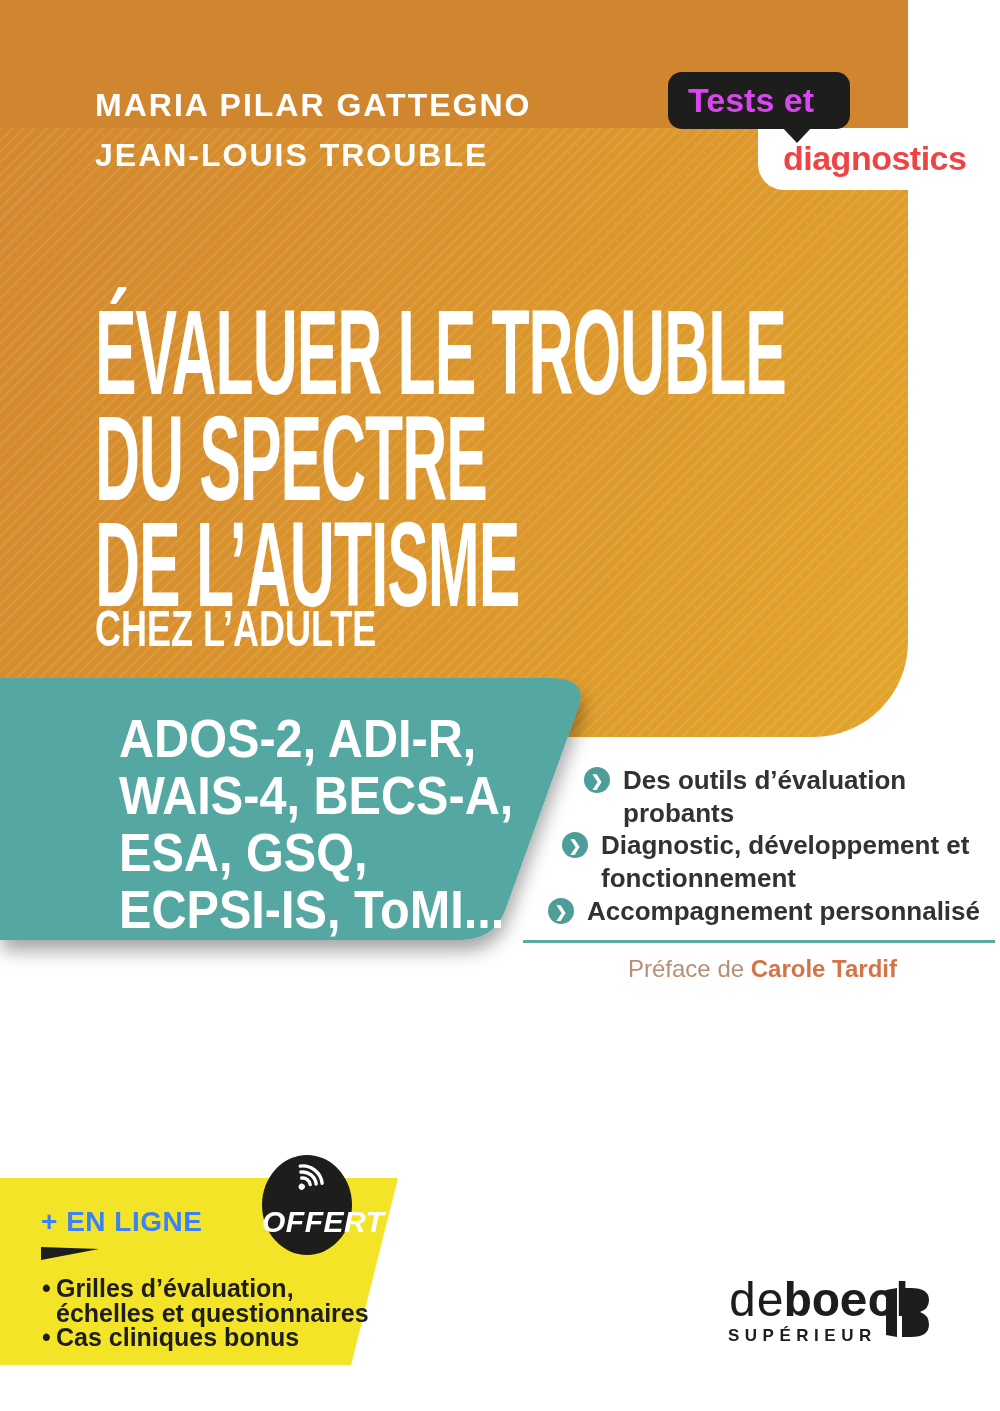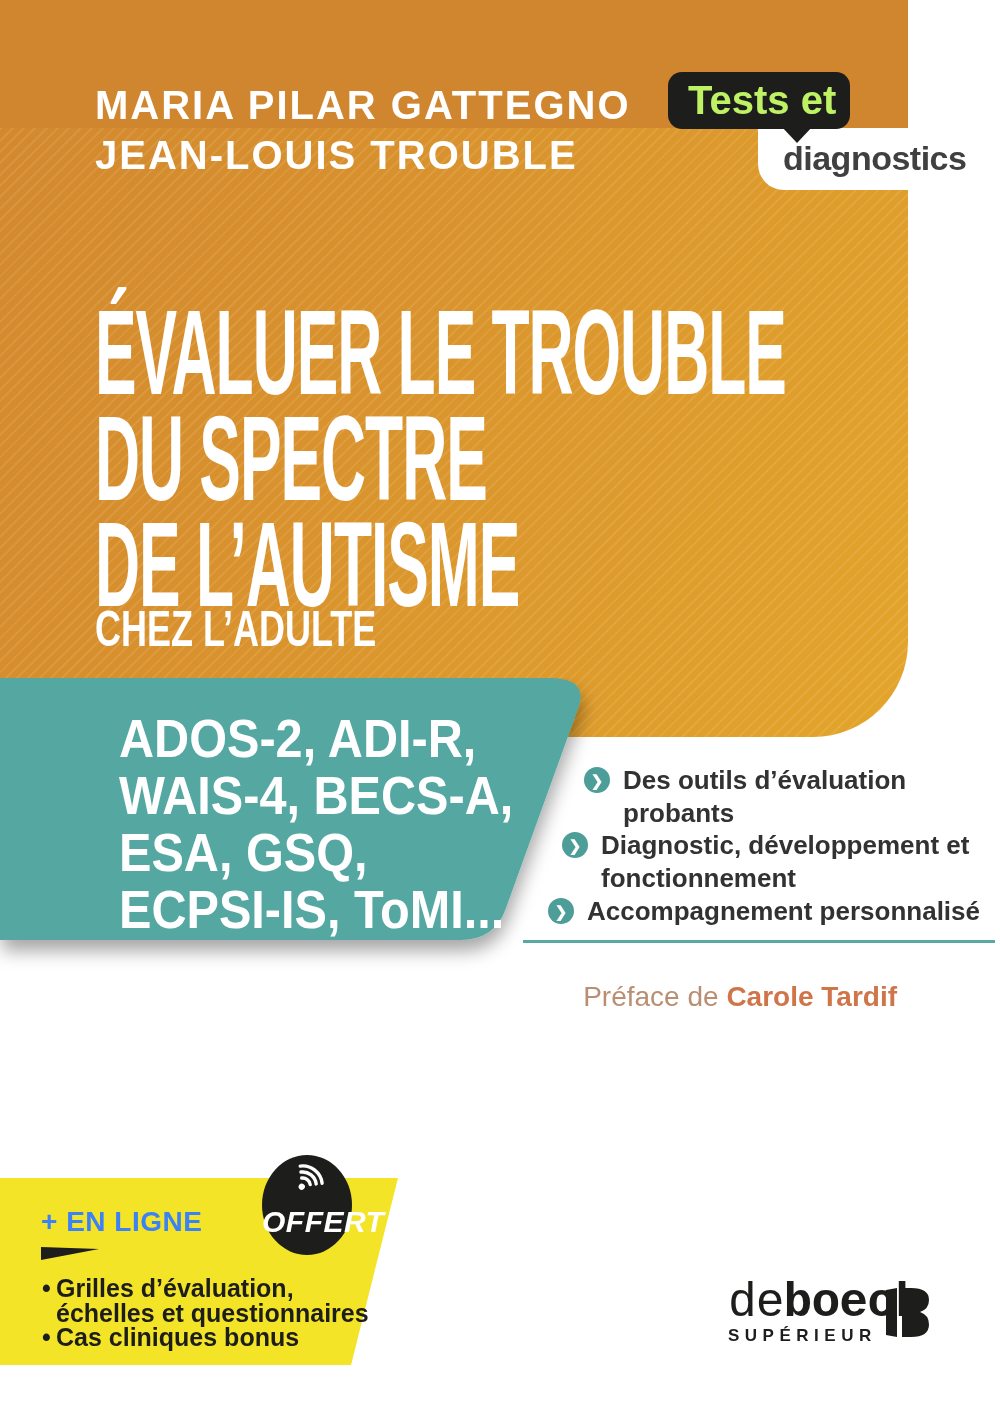--- a/index.html
+++ b/index.html
@@ -10,33 +10,33 @@
   .orange{position:absolute;left:0;top:0;width:908px;height:737px;
           background:linear-gradient(115deg,#d2872e 0%,#d9922d 42%,#e3a52b 100%);
           border-bottom-right-radius:95px;}
   .orange-stripes{position:absolute;left:0;top:128px;right:0;bottom:0;
           background:repeating-linear-gradient(135deg,rgba(255,255,255,.09) 0 2px,rgba(255,255,255,0) 2px 8px);
           border-bottom-right-radius:95px;}
   .orange-band{position:absolute;left:0;top:0;right:0;height:128px;background:#d0862f;}
 
   
   .authors{position:absolute;left:95px;top:80px;color:#fff;font-weight:700;
-           font-size:40px;line-height:50px;letter-spacing:2px;white-space:nowrap;}
+           font-size:32px;line-height:50px;letter-spacing:2px;white-space:nowrap;}
 
   
   .badge{position:absolute;left:668px;top:72px;width:182px;height:57px;background:#1d1d1b;
-         border-radius:14px;color:#bef264;font-size:40px;font-weight:700;
+         border-radius:14px;color:#d946ef;font-size:34px;font-weight:700;
          display:flex;align-items:center;padding-left:20px;box-sizing:border-box;}
   .badge-tail{position:absolute;left:781px;top:126px;width:0;height:0;
          border-left:16px solid transparent;border-right:16px solid transparent;
          border-top:17px solid #1d1d1b;}
   .diag-panel{position:absolute;left:758px;top:128px;width:242px;height:62px;background:#ffffff;
          border-bottom-left-radius:26px;}
   .diag-text{position:absolute;left:783px;top:139px;font-size:34px;font-weight:700;
-         color:#404040;letter-spacing:-0.5px;white-space:nowrap;}
+         color:#ef4444;letter-spacing:-0.5px;white-space:nowrap;}
 
   
   .title{position:absolute;left:95px;top:299px;color:#fff;}
   .t-line{display:block;white-space:nowrap;font-size:120px;line-height:106px;font-weight:700;
           letter-spacing:-2px;transform:scaleX(0.52);transform-origin:0 0;}
   .subtitle{position:absolute;left:95px;top:604px;color:#fff;font-size:50px;line-height:50px;
           font-weight:700;white-space:nowrap;transform:scaleX(0.72);transform-origin:0 0;}
 
   
   .tools{position:absolute;left:0;top:678px;width:640px;height:310px;}
@@ -49,21 +49,21 @@
         font-size:26px;line-height:33px;}
   .feat-1{left:584px;top:764px;} .feat-1 .feat-text{width:345px;}
   .feat-2{left:562px;top:829px;} .feat-2 .feat-text{width:375px;}
   .feat-3{left:548px;top:895px;} .feat-3 .feat-text{width:460px;}
   .chev{flex:0 0 auto;width:26px;height:26px;border-radius:50%;background:#4d9e99;color:#fff;
         display:flex;align-items:center;justify-content:center;font-size:15px;font-weight:700;
         margin-top:3px;}
   .divider{position:absolute;left:523px;top:940px;width:472px;height:3px;background:#5ba8a2;}
 
   
-  .preface{position:absolute;top:981px;right:103px;font-size:28px;color:#b98e72;white-space:nowrap;text-align:center;}
+  .preface{position:absolute;top:955px;right:103px;font-size:24px;color:#b98e72;white-space:nowrap;text-align:center;}
   .preface .name{color:#d0754a;font-weight:700;}
 
   
   .banner{position:absolute;left:0;top:1178px;width:398px;height:187px;background:#f3e427;
           clip-path:polygon(0 0,100% 0,88.2% 100%,0 100%);}
   .online-title{position:absolute;left:41px;top:1206px;font-size:28px;font-weight:700;
           color:#3b82f6;letter-spacing:0.5px;white-space:nowrap;}
   .online-wedge{position:absolute;left:41px;top:1247px;}
   .online-list{position:absolute;left:42px;top:1276px;width:332px;margin:0;padding:0;
           list-style:none;font-size:25px;font-weight:700;color:#1d1d1b;line-height:24.5px;}

